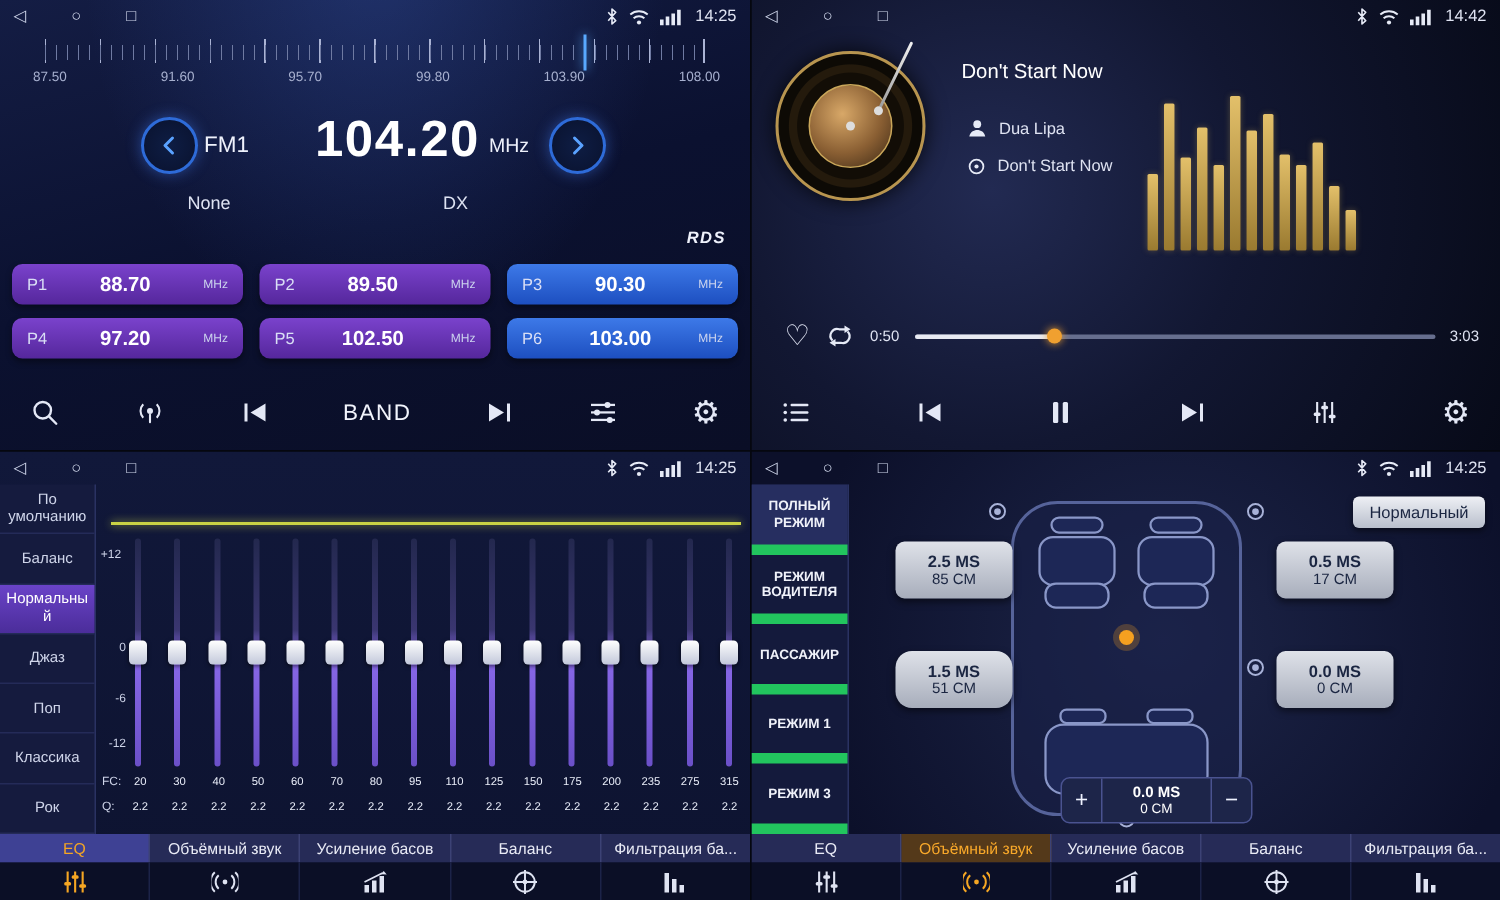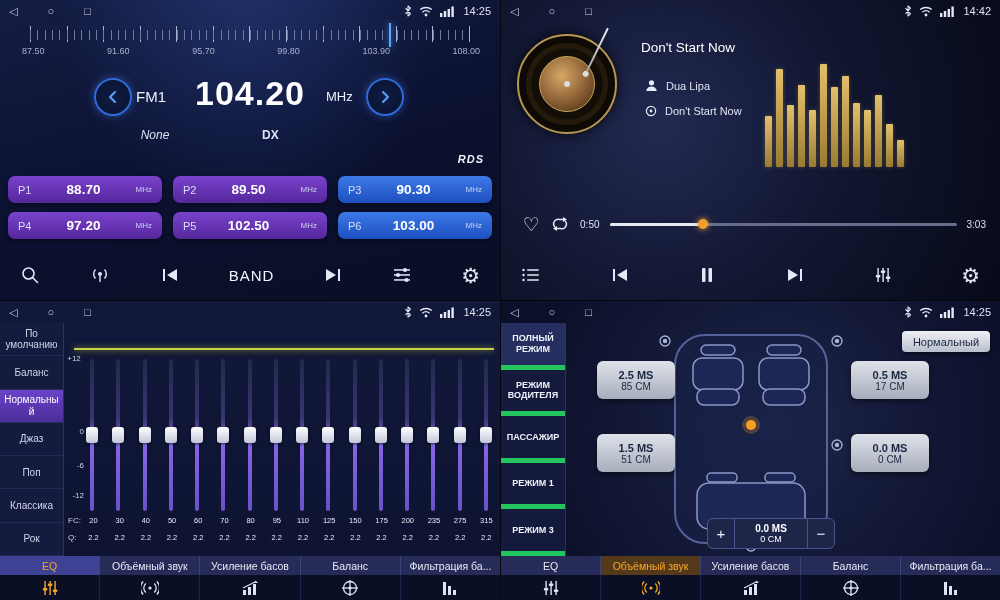--- a/index.html
+++ b/index.html
@@ -25,24 +25,24 @@
   .ticks { position:absolute; left:0; right:0; }
   .ticks.minor { top:4px; height:10px; background:repeating-linear-gradient(90deg,#6f7aa2 0 1px,transparent 1px 7.33px); }
   .ticks.major { top:0; height:16px; background:repeating-linear-gradient(90deg,#aab3d4 0 1px,transparent 1px 36.58px); }
   .scale-labels { position:absolute; left:-8px; right:-10px; top:20px; display:flex; justify-content:space-between; }
   .scale-labels span { font-size:9px; color:#a7b0cf; }
   .scale-pointer { position:absolute; top:-3px; width:2px; height:24px; background:#59a9ff; box-shadow:0 0 7px #59a9ff; }
   .round-btn { position:absolute; width:38px; height:38px; border-radius:50%; border:2px solid #2e6bd8; color:#5aa2ff; background:radial-gradient(circle,#0e1d44 0%,#0a1330 90%); box-shadow:0 0 10px rgba(70,130,255,.45); display:flex; align-items:center; justify-content:center; cursor:pointer; }
   #tune-down { left:94px; top:78px; }
   #tune-up   { left:366px; top:78px; }
   .band-label { position:absolute; left:136px; top:88px; font-size:15px; color:#eef1fb; }
-  .freq-big  { position:absolute; left:180px; top:74px; width:140px; text-align:center; font-size:34px; font-weight:bold; letter-spacing:1px; color:#fff; }
+  .freq-big  { position:absolute; left:180px; top:74px; width:140px; text-align:right; font-size:34px; font-weight:bold; letter-spacing:1px; color:#fff; }
   .freq-unit { position:absolute; left:326px; top:89px; font-size:13px; color:#eef1fb; }
-  .none-label{ position:absolute; left:125px; top:128px; width:60px; text-align:center; font-size:12px; color:#dde2f2;font-style:italic; }
-  .dx-label  { position:absolute; left:262px; top:128px; width:50px; text-align:left; font-size:12px; color:#dde2f2;font-weight:bold; }
+  .none-label{ position:absolute; left:125px; top:128px; width:60px; font-size:12px; color:#dde2f2; }
+  .dx-label  { position:absolute; left:262px; top:128px; width:50px; text-align:right; font-size:12px; color:#dde2f2; }
   .rds { position:absolute; right:16px; top:153px; font-size:11px; font-weight:bold; font-style:italic; letter-spacing:1px; color:#eef1fb; }
   .presets { position:absolute; left:8px; right:8px; top:176px; display:grid; grid-template-columns:1fr 1fr 1fr; gap:9px 11px; }
   .preset { height:27px; border:none; border-radius:7px; display:flex; align-items:center; justify-content:space-between; padding:0 10px; cursor:pointer; box-shadow:0 2px 4px rgba(0,0,0,.4); }
   .preset.purple { background:linear-gradient(180deg,#7a42cc,#55279c); }
   .preset.blue   { background:linear-gradient(180deg,#3d79e8,#1d4fc0); }
   .p-l { font-size:11px; color:#d9def5; }
   .p-f { font-size:13.5px; font-weight:bold; color:#fff; }
   .p-u { font-size:8px; color:#ccd4ee; }
   .toolbar { position:absolute; left:0; right:0; bottom:0; height:50px; display:flex; align-items:center; justify-content:space-between; padding:0 20px; color:#e4e8f6; }
   .tb { display:inline-flex; align-items:center; justify-content:center; cursor:pointer; }
@@ -79,41 +79,41 @@
   .icell { flex:1; display:flex; align-items:center; justify-content:center; color:#dfe3f2; border-right:1px solid #1c2348; cursor:pointer; }
   .icell:last-child { border-right:none; }
   .icell.on { color:#f5a623; }
 
   
   .eq-sidebar { position:absolute; left:0; top:22px; width:64px; height:233px; background:#151b3e; border-right:1px solid #2a3262; display:flex; flex-direction:column; }
   .eq-preset { flex:1; display:flex; align-items:center; justify-content:center; text-align:center; font-size:10px; color:#cfd5ea; border-bottom:1px solid #242b58; padding:1px 2px; overflow-wrap:anywhere; line-height:1.15; cursor:pointer; }
   .eq-preset.sel { background:linear-gradient(180deg,#6a43c8,#4b2d9a); color:#fff; }
   .eq-curve { position:absolute; left:74px; right:6px; top:47px; height:2px; background:#c9d245; box-shadow:0 0 6px rgba(201,210,69,.8); }
   .dbl { position:absolute; left:64px; width:20px; text-align:right; font-size:8px; color:#cdd3e8; }
-  #db0{top:53px;text-align:center;} #db1{top:126px;} #db2{top:160px;} #db3{top:190px;}
+  #db0{top:64px;text-align:center;} #db1{top:126px;} #db2{top:160px;} #db3{top:190px;}
   .eq-sliders { position:absolute; left:86px; right:8px; top:58px; height:152px; display:flex; justify-content:space-between; }
   .band { position:relative; width:12px; height:100%; cursor:pointer; }
   .track { position:absolute; left:4px; top:0; bottom:0; width:4px; border-radius:2px; background:linear-gradient(180deg,#23284e 0%,#3a3670 40%,#8868e8 52%,#6b50c8 100%); }
   .handle { position:absolute; left:0; top:calc(50% - 8px); width:12px; height:16px; border-radius:3px; background:linear-gradient(180deg,#ffffff,#c2c8da); box-shadow:0 1px 3px rgba(0,0,0,.6); }
   .fcq { position:absolute; left:64px; right:0; height:14px; display:flex; align-items:center; }
   #fc-row { top:212px; } #q-row { top:229px; }
   .fcq-label { width:22px; font-size:8px; color:#cdd3e8; padding-left:4px; }
   .fcq-vals { flex:1; display:flex; justify-content:space-between; padding-right:6px; }
   .fcq-vals span { width:15px; text-align:center; font-size:7.5px; color:#e8ecf8; }
 
   
   .sr-sidebar { position:absolute; left:0; top:22px; width:65px; height:233px; background:#141a3c; border-right:1px solid #2a3262; display:flex; flex-direction:column; }
-  .smode { flex:1; display:flex; align-items:center; justify-content:center; text-align:center; font-size:9px; font-weight:bold; color:#f0f2fa; border-bottom:5px solid #22c55e; padding:2px; line-height:1.2; cursor:pointer; }
+  .smode { flex:1; display:flex; align-items:center; justify-content:center; text-align:center; font-size:9px; font-weight:bold; color:#f0f2fa; border-bottom:7px solid #22c55e; padding:2px; line-height:1.2; cursor:pointer; }
   .smode.sel { background:#262e60; }
   .profile { position:absolute; right:10px; top:30px; width:88px; height:21px; border-radius:4px; background:linear-gradient(180deg,#eef0f5,#b9bfcc); color:#1b2642; font-size:11px; display:flex; align-items:center; justify-content:center; box-shadow:0 2px 4px rgba(0,0,0,.5); cursor:pointer; }
   .car { position:absolute; left:148px; top:24px; }
   .chip { position:absolute; width:78px; height:38px; border-radius:6px; background:linear-gradient(180deg,#dfe2e9,#a7adbb); box-shadow:0 2px 5px rgba(0,0,0,.5); display:flex; flex-direction:column; align-items:center; justify-content:center; color:#1b2642; cursor:pointer; }
   .chip .ms { font-size:11px; font-weight:bold; }
   .chip .cm { font-size:10px; }
-  #chip-fl{left:96px;top:60px;} #chip-fr{left:350px;top:60px;} #chip-rl{left:96px;top:133px;} #chip-rr{left:350px;top:133px;}
+  #chip-fl{left:96px;top:60px;} #chip-fr{left:350px;top:60px;} #chip-rl{left:96px;top:133px;border-radius:11px;} #chip-rr{left:350px;top:133px;}
   .stepper { position:absolute; left:206px; top:217px; width:128px; height:31px; background:#1d2549; border:1px solid #4a5390; border-radius:6px; display:flex; align-items:stretch; }
   .step-btn { width:27px; display:flex; align-items:center; justify-content:center; color:#eef2ff; font-size:15px; cursor:pointer; }
   .step-btn:first-child { border-right:1px solid #4a5390; }
   .step-btn:last-child  { border-left:1px solid #4a5390; }
   .step-val { flex:1; display:flex; flex-direction:column; align-items:center; justify-content:center; color:#fff; }
   .sv-ms { font-size:10px; font-weight:bold; } .sv-cm { font-size:9px; }
 </style>
 </head>
 <body>
 

